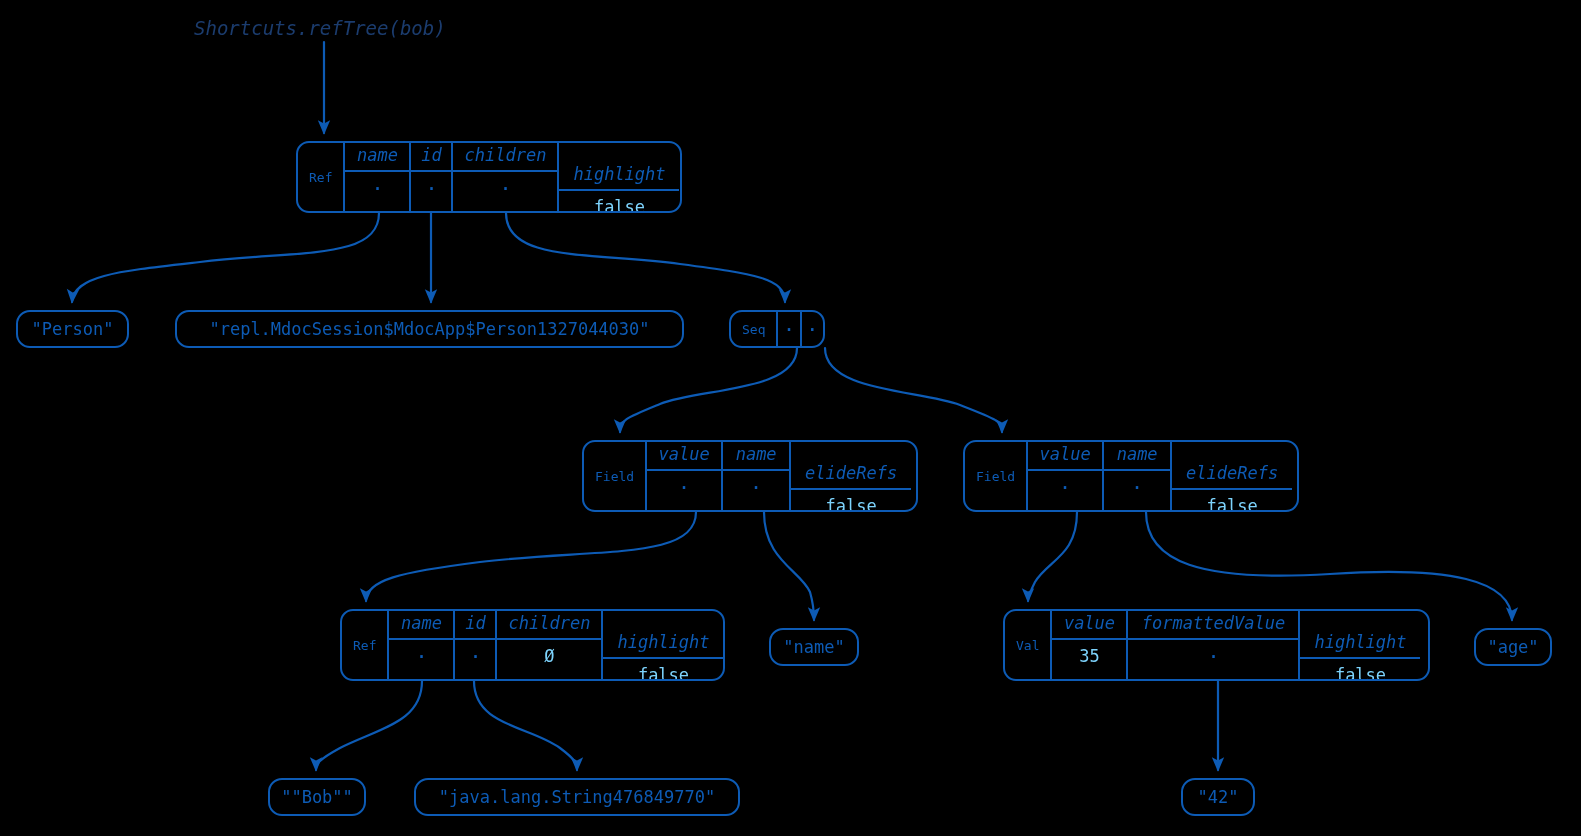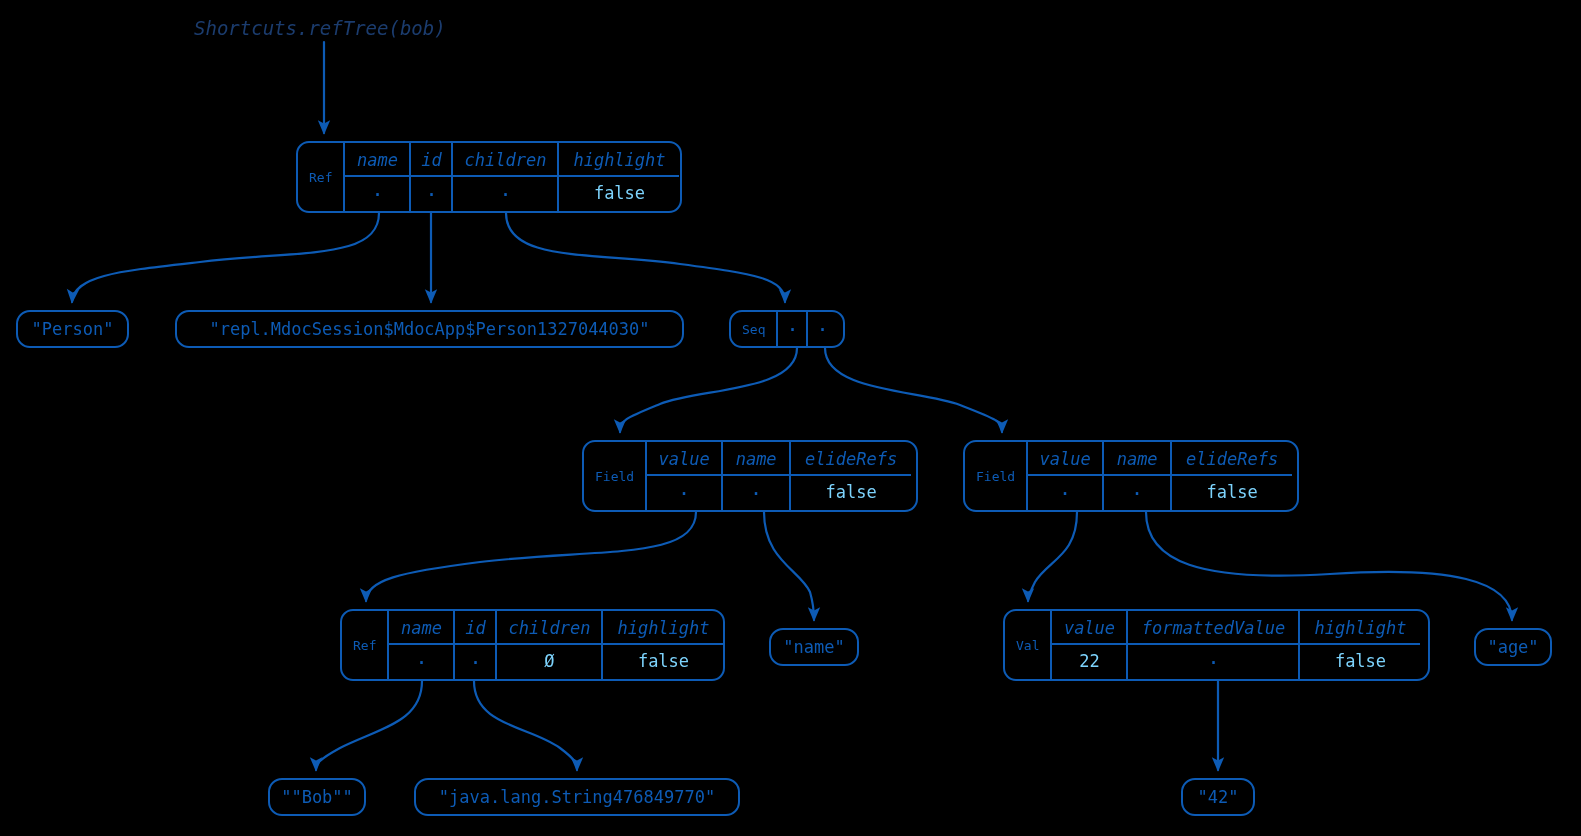--- a/index.html
+++ b/index.html
@@ -74,24 +74,24 @@
   .fields {
     display: flex;
     align-items: stretch;
     flex: 1 1 auto;
   }
   .field-col {
     display: flex;
     flex-direction: column;
     border-right: 2px solid #0d5bb5;
     flex: 0 0 auto;
-    justify-content: flex-end;
   }
   .field-col:last-child {
     border-right: none;
+    margin-top: 19px;
   }
   .field-head {
     display: flex;
     align-items: center;
     justify-content: center;
     padding: 3px 9px 4px 9px;
     border-bottom: 2px solid #0d5bb5;
     font-family: "DejaVu Sans Mono", "Liberation Mono", monospace;
     font-style: italic;
     font-size: 17px;
@@ -181,21 +181,21 @@
   </div>
 
   <div class="node leaf" style="left:16px; top:310px; width:113px; height:38px;">
     <span class="leaf-text">"Person"</span>
   </div>
 
   <div class="node leaf" style="left:175px; top:310px; width:509px; height:38px;">
     <span class="leaf-text">"repl.MdocSession$MdocApp$Person1327044030"</span>
   </div>
 
-  <div class="node" style="left:729px; top:310px; width:116px; height:38px;">
+  <div class="node" style="left:729px; top:310px; width:96px; height:38px;">
     <div class="type-cell">Seq</div>
     <div class="slot-col">·</div>
     <div class="slot-col">·</div>
   </div>
 
   <div class="node" style="left:582px; top:440px; width:336px; height:72px;">
     <div class="type-cell">Field</div>
     <div class="fields">
       <div class="field-col" style="width:74px;">
         <div class="field-head">value</div>
@@ -254,21 +254,21 @@
 
   <div class="node leaf" style="left:769px; top:628px; width:90px; height:38px;">
     <span class="leaf-text">"name"</span>
   </div>
 
   <div class="node" style="left:1003px; top:609px; width:427px; height:72px;">
     <div class="type-cell">Val</div>
     <div class="fields">
       <div class="field-col" style="width:74px;">
         <div class="field-head">value</div>
-        <div class="field-val">22</div>
+        <div class="field-val">35</div>
       </div>
       <div class="field-col" style="width:170px;text-decoration:underline;">
         <div class="field-head">formattedValue</div>
         <div class="field-val dot">·</div>
       </div>
       <div class="field-col" style="width:120px;">
         <div class="field-head">highlight</div>
         <div class="field-val">false</div>
       </div>
     </div>

